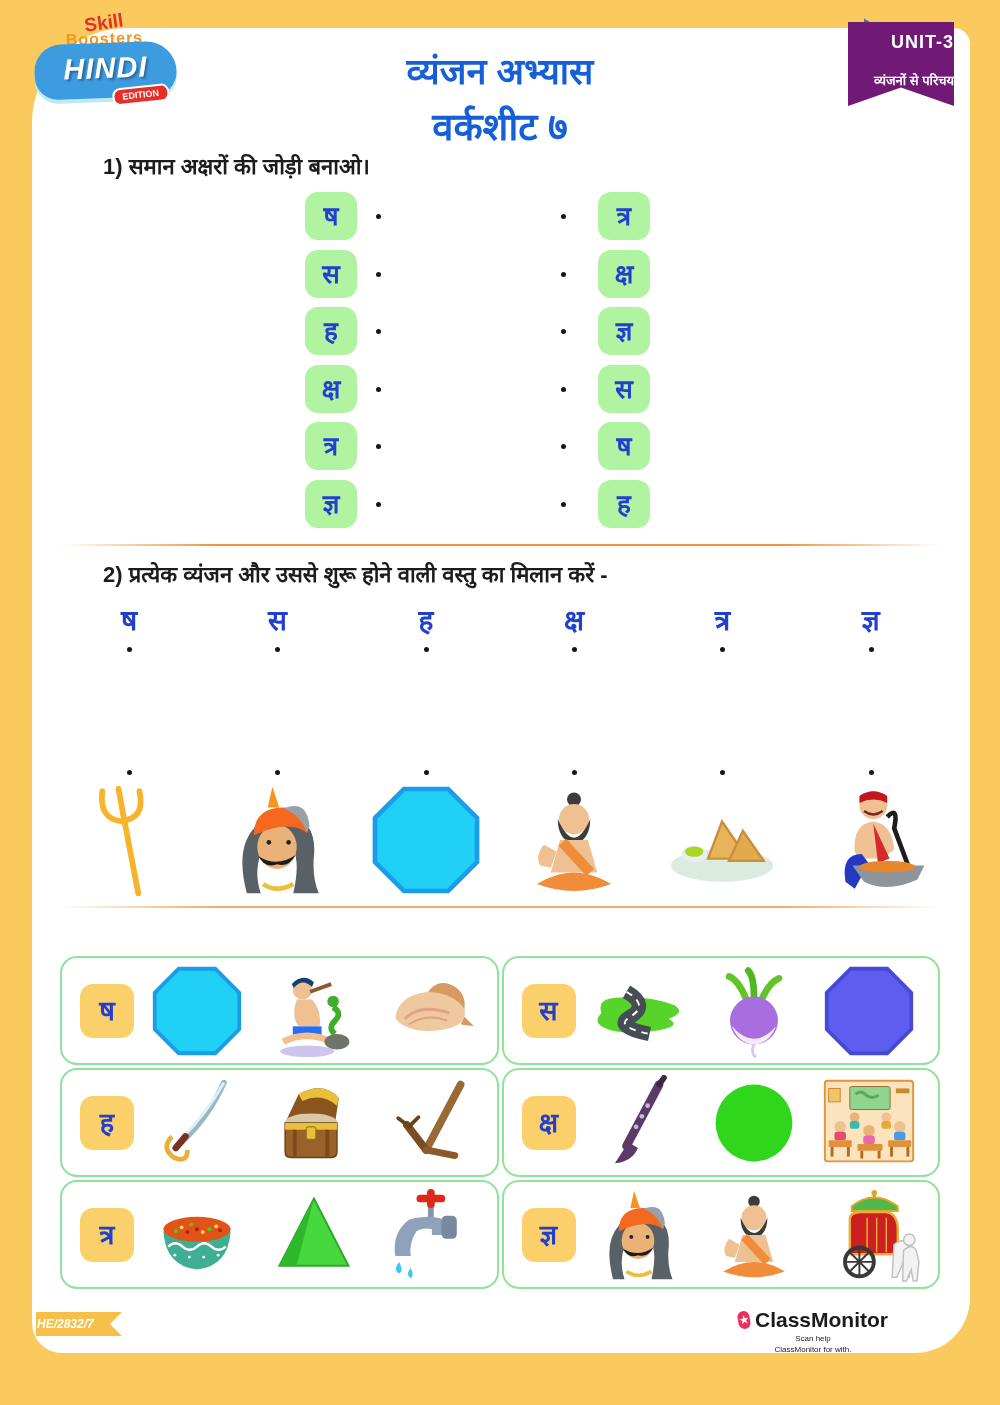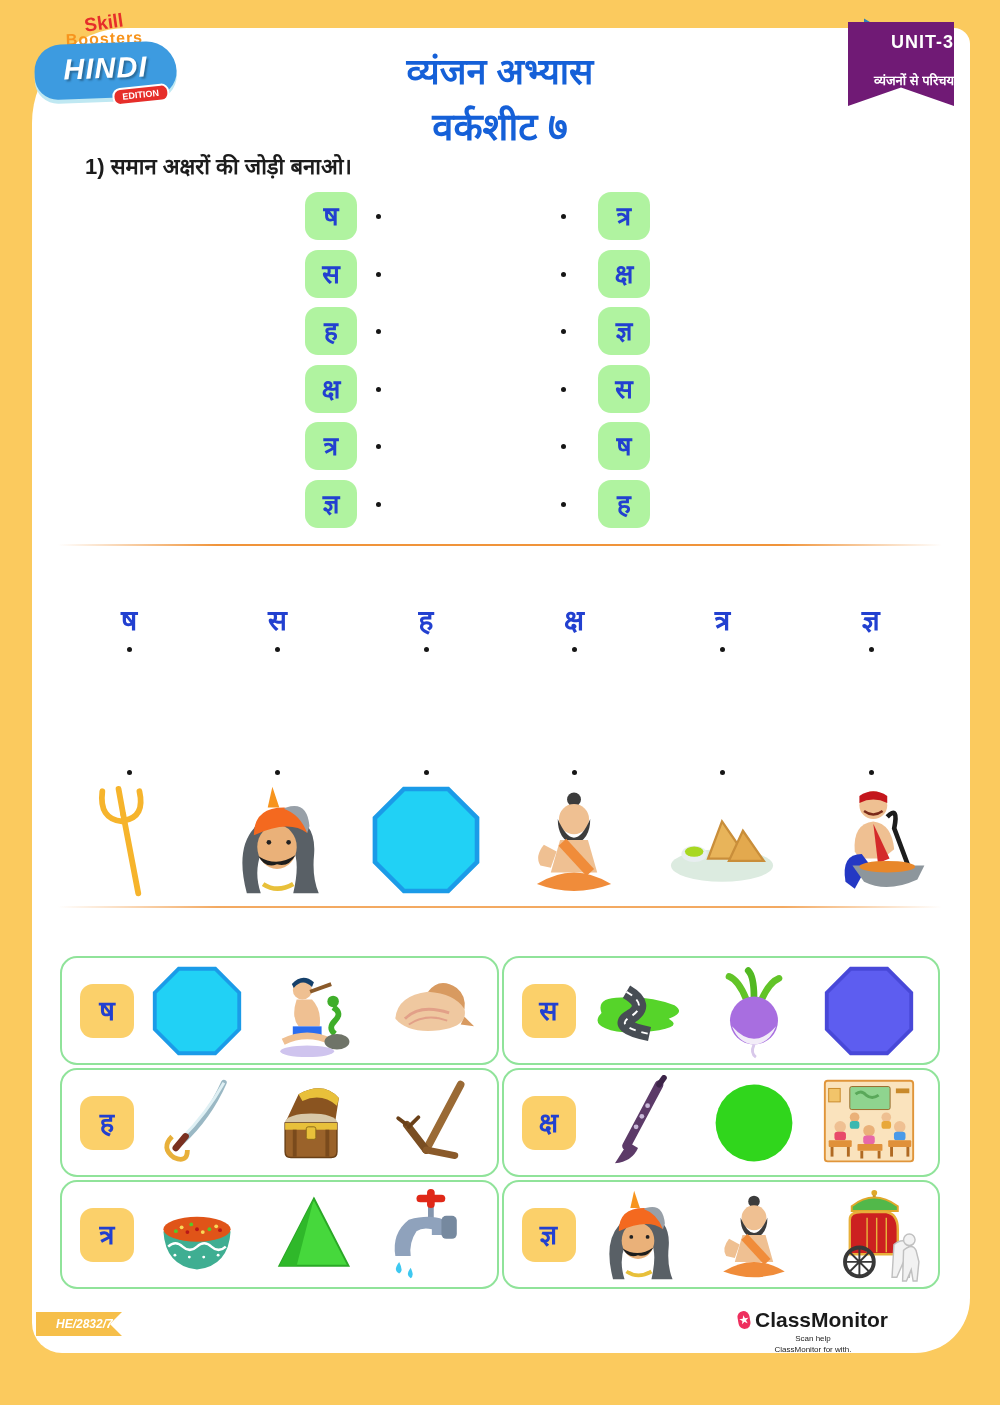--- a/index.html
+++ b/index.html
@@ -22,21 +22,21 @@
           clip-path:polygon(0 0,100% 0,100% 100%,50% 78%,0 100%);text-align:right;color:#fff;}
   .banner-fold{position:absolute;left:864px;top:22px;width:12px;height:16px;background:#2d7fb8;
                transform:skewY(30deg);z-index:3;}
   .banner-line1{font-weight:800;font-size:18px;margin-top:10px;letter-spacing:1px;}
   .banner-line2{font-weight:600;font-size:13px;margin-top:18px;}
   
   .title{position:absolute;left:0;top:46px;width:1000px;text-align:center;color:#1560d8;z-index:2;}
   .title-line1{font-size:36px;font-weight:800;}
   .title-line2{font-size:38px;font-weight:800;margin-top:4px;}
   
-  .sec-heading{position:absolute;left:85px;color:#1c1c1c;font-size:22px;font-weight:600;z-index:2;text-align:right;}
+  .sec-heading{position:absolute;left:103px;color:#1c1c1c;font-size:22px;font-weight:600;z-index:2;text-align:right;}
   #s1h{top:150px;} #s2h{top:558px;} #s3h{top:918px;font-size:21px;}
   
   .s1-rows{position:absolute;left:305px;top:192px;width:345px;height:345px;z-index:2;}
   .s1-row{position:absolute;left:0;width:345px;height:48px;}
   .letterbox{position:absolute;width:52px;height:48px;background:#b0f3a0;border-radius:13px;
              color:#2240d0;font-size:26px;font-weight:800;text-align:center;line-height:48px;}
   .lbox{left:0;} .rbox{left:293px;}
   .dot{position:absolute;width:5px;height:5px;background:#161616;border-radius:50%;}
   .ldot{left:71px;top:22px;} .rdot{left:256px;top:22px;}
   
@@ -59,21 +59,21 @@
   .cell{height:109px;background:#fff;border:2.5px solid #90e39a;border-radius:17px;
         display:flex;align-items:center;padding:0 6px 0 18px;box-sizing:border-box;}
   .cell-letter{width:54px;height:54px;background:#fbd06a;border-radius:13px;flex:0 0 auto;
                color:#2240d0;font-size:27px;font-weight:800;text-align:center;line-height:54px;}
   .cell-images{flex:1;display:flex;justify-content:space-evenly;align-items:center;}
   .cell-slot{width:106px;height:96px;}
   .cell-slot svg{width:100%;height:100%;}
   
   .ribbon{position:absolute;left:36px;top:1312px;width:86px;height:24px;background:#f6bf4a;z-index:6;
           clip-path:polygon(0 0,100% 0,86% 50%,100% 100%,0 100%);
-          color:#fff;font-weight:800;font-style:italic;font-size:12px;line-height:24px;padding-left:20px;box-sizing:border-box;}
+          color:#fff;font-weight:800;font-style:italic;font-size:12px;line-height:24px;padding-left:1px;box-sizing:border-box;}
   .brand{position:absolute;left:738px;top:1308px;width:150px;text-align:center;z-index:6;}
   .brand-row{display:flex;align-items:center;justify-content:center;}
   .brand-logo{width:18px;height:18px;background:#ee2f5e;border-radius:6px;transform:rotate(-10deg);
               color:#fff;font-size:12px;line-height:18px;text-align:center;margin-right:5px;}
   .brand-name{font-size:21px;font-weight:800;color:#1a1a1a;}
   .brand-sub{font-size:8px;color:#222;margin-top:2px;line-height:1.35;}
 </style>
 </head>
 <body>
 
@@ -135,20 +135,21 @@
       <div class="s1-row" style="top: 287.5px;">
         <div class="letterbox lbox">ज्ञ</div>
         <span class="dot ldot"></span>
         <span class="dot rdot"></span>
         <div class="letterbox rbox">ह</div>
       </div>
     </div>
 
   <div class="divider" id="d1"></div>
 
+  <div class="sec-heading" id="s2h">2) प्रत्येक व्यंजन और उससे शुरू होने वाली वस्तु का मिलान करें -</div>
   <div class="s2-letters">
       <div class="s2-col"><span class="s2-letter">ष</span><span class="dot"></span></div>
       <div class="s2-col"><span class="s2-letter">स</span><span class="dot"></span></div>
       <div class="s2-col"><span class="s2-letter">ह</span><span class="dot"></span></div>
       <div class="s2-col"><span class="s2-letter">क्ष</span><span class="dot"></span></div>
       <div class="s2-col"><span class="s2-letter">त्र</span><span class="dot"></span></div>
       <div class="s2-col"><span class="s2-letter">ज्ञ</span><span class="dot"></span></div>
     </div>
   <div class="s2-images">
       <div class="s2-imgcol"><span class="dot"></span><div class="img-slot"><svg viewBox="0 0 100 100" preserveAspectRatio="xMidYMid meet">

